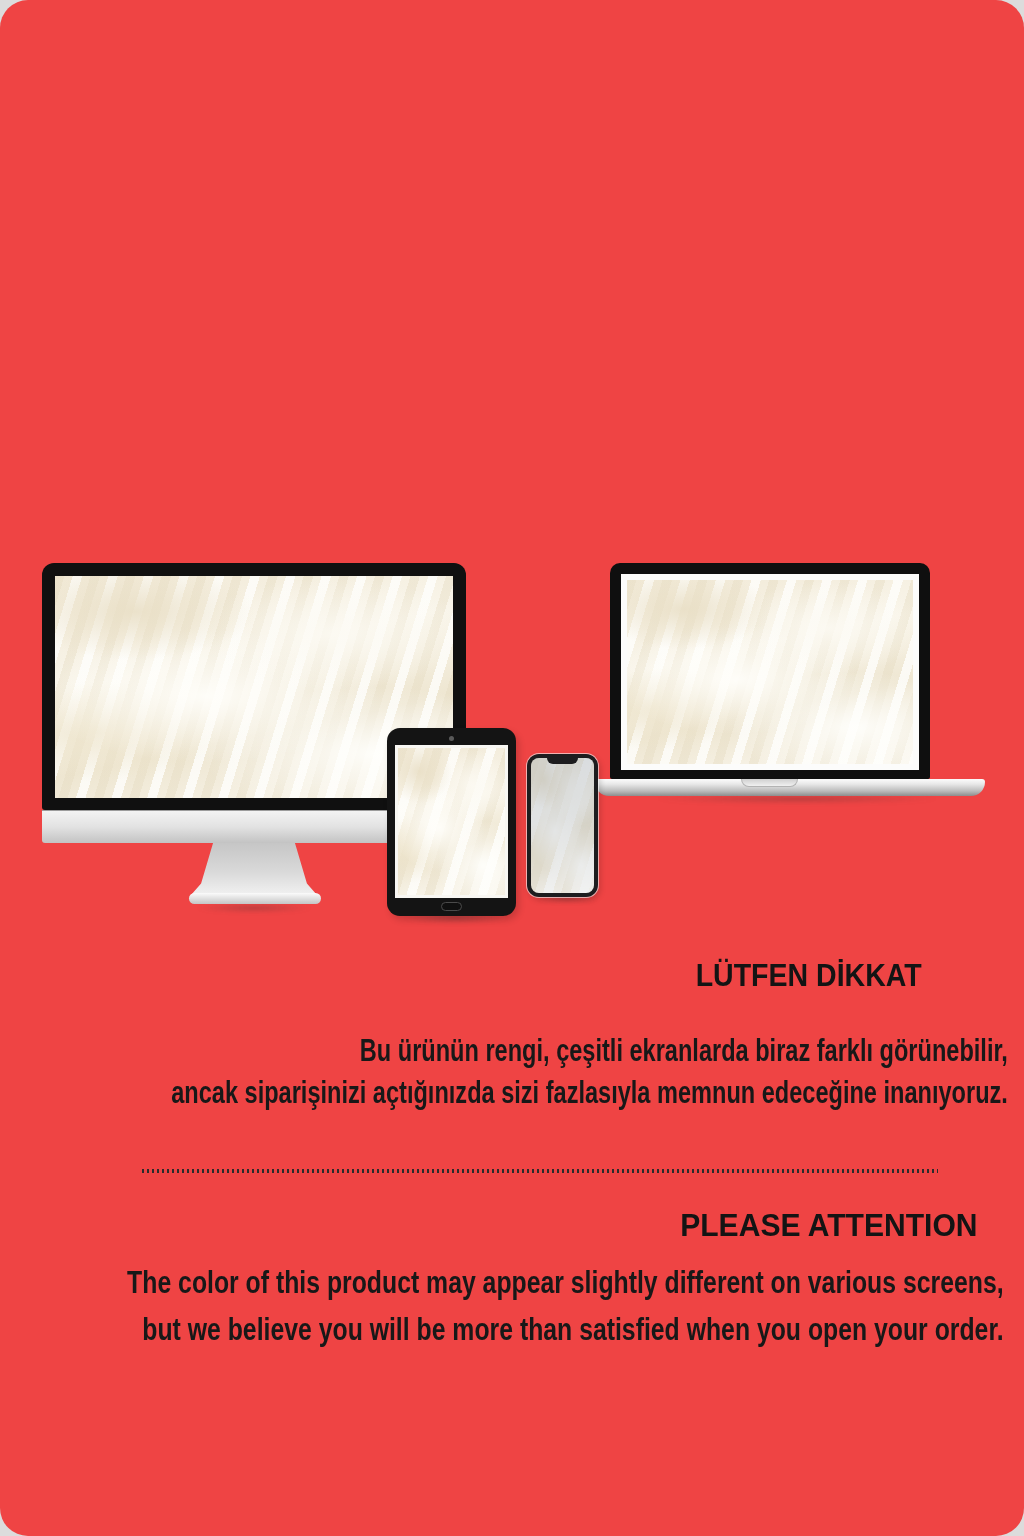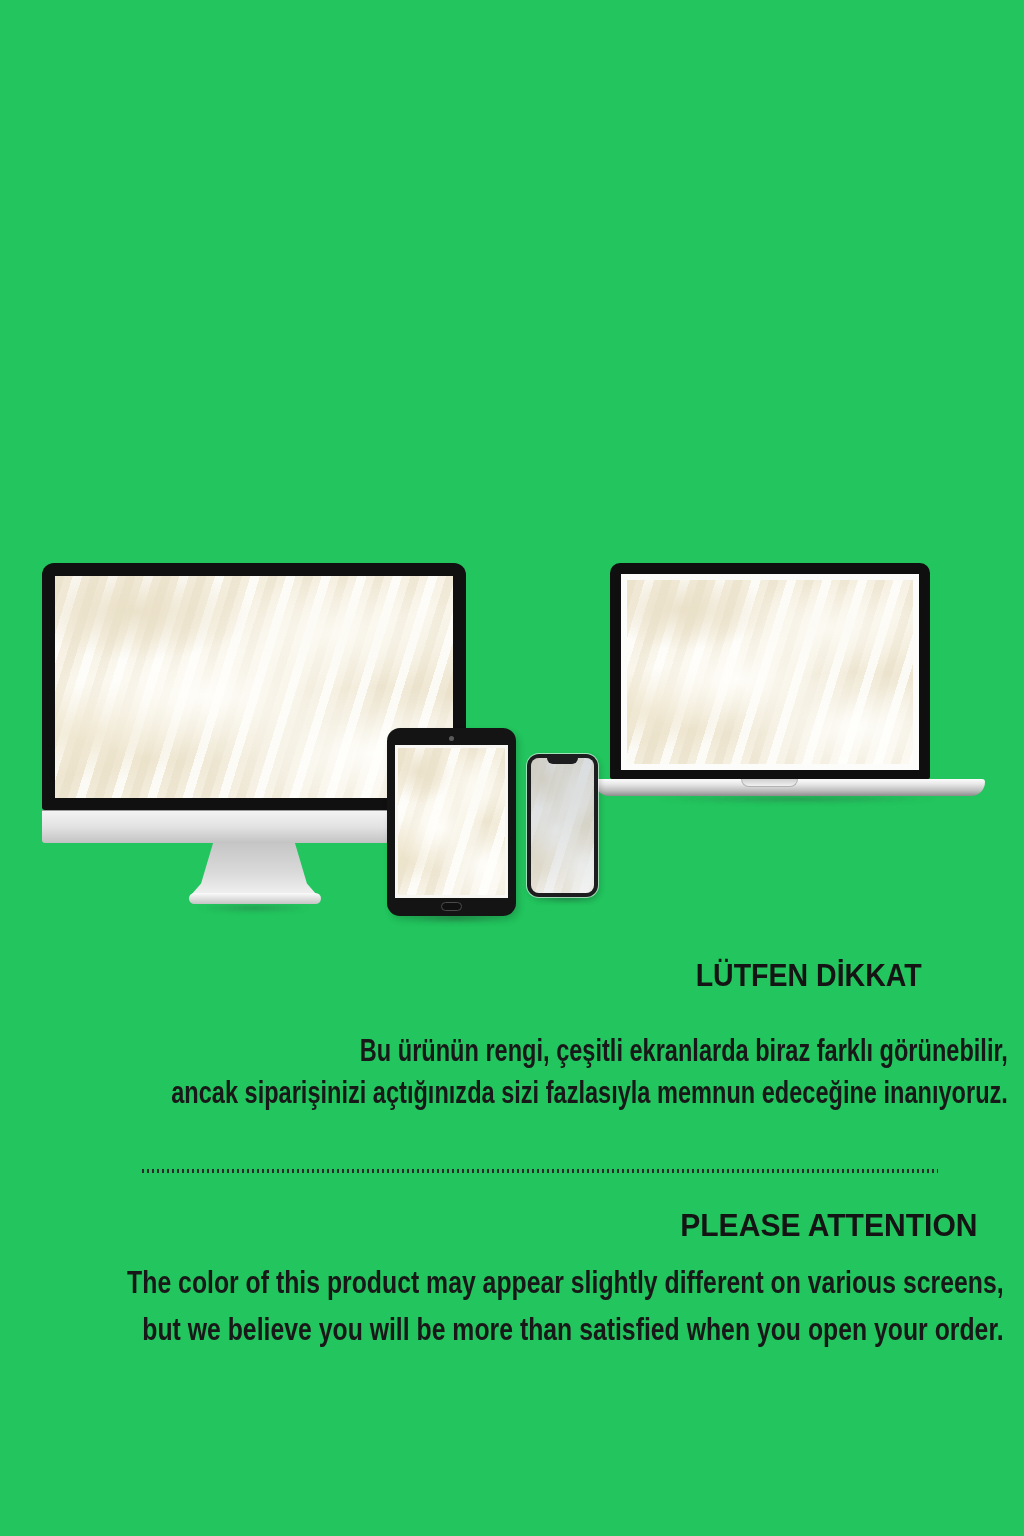--- a/index.html
+++ b/index.html
@@ -1,23 +1,24 @@
 <!DOCTYPE html>
 <html><head>
 <meta charset="utf-8">
 <style>
   html,body{margin:0;padding:0;background:#dcdcdc;}
   #canvas{
     position:relative;
     width:1024px;height:1536px;
     margin:0 auto;
-    background:#22c55e;
+    background:#ef4444;
     overflow:hidden;
     font-family:"Liberation Sans",sans-serif;
     color:#1a1a1a;
+    border-radius:28px;
   }
   #canvas *{position:absolute;box-sizing:border-box;}
 
   
   .fabric{
     overflow:hidden;
     background-color:#f5efdf;
     background-image:
       radial-gradient(42% 30% at 20% 16%, rgba(233,223,198,.9), rgba(233,223,198,0) 72%),
       radial-gradient(50% 36% at 70% 26%, rgba(252,250,243,.9), rgba(252,250,243,0) 70%),

